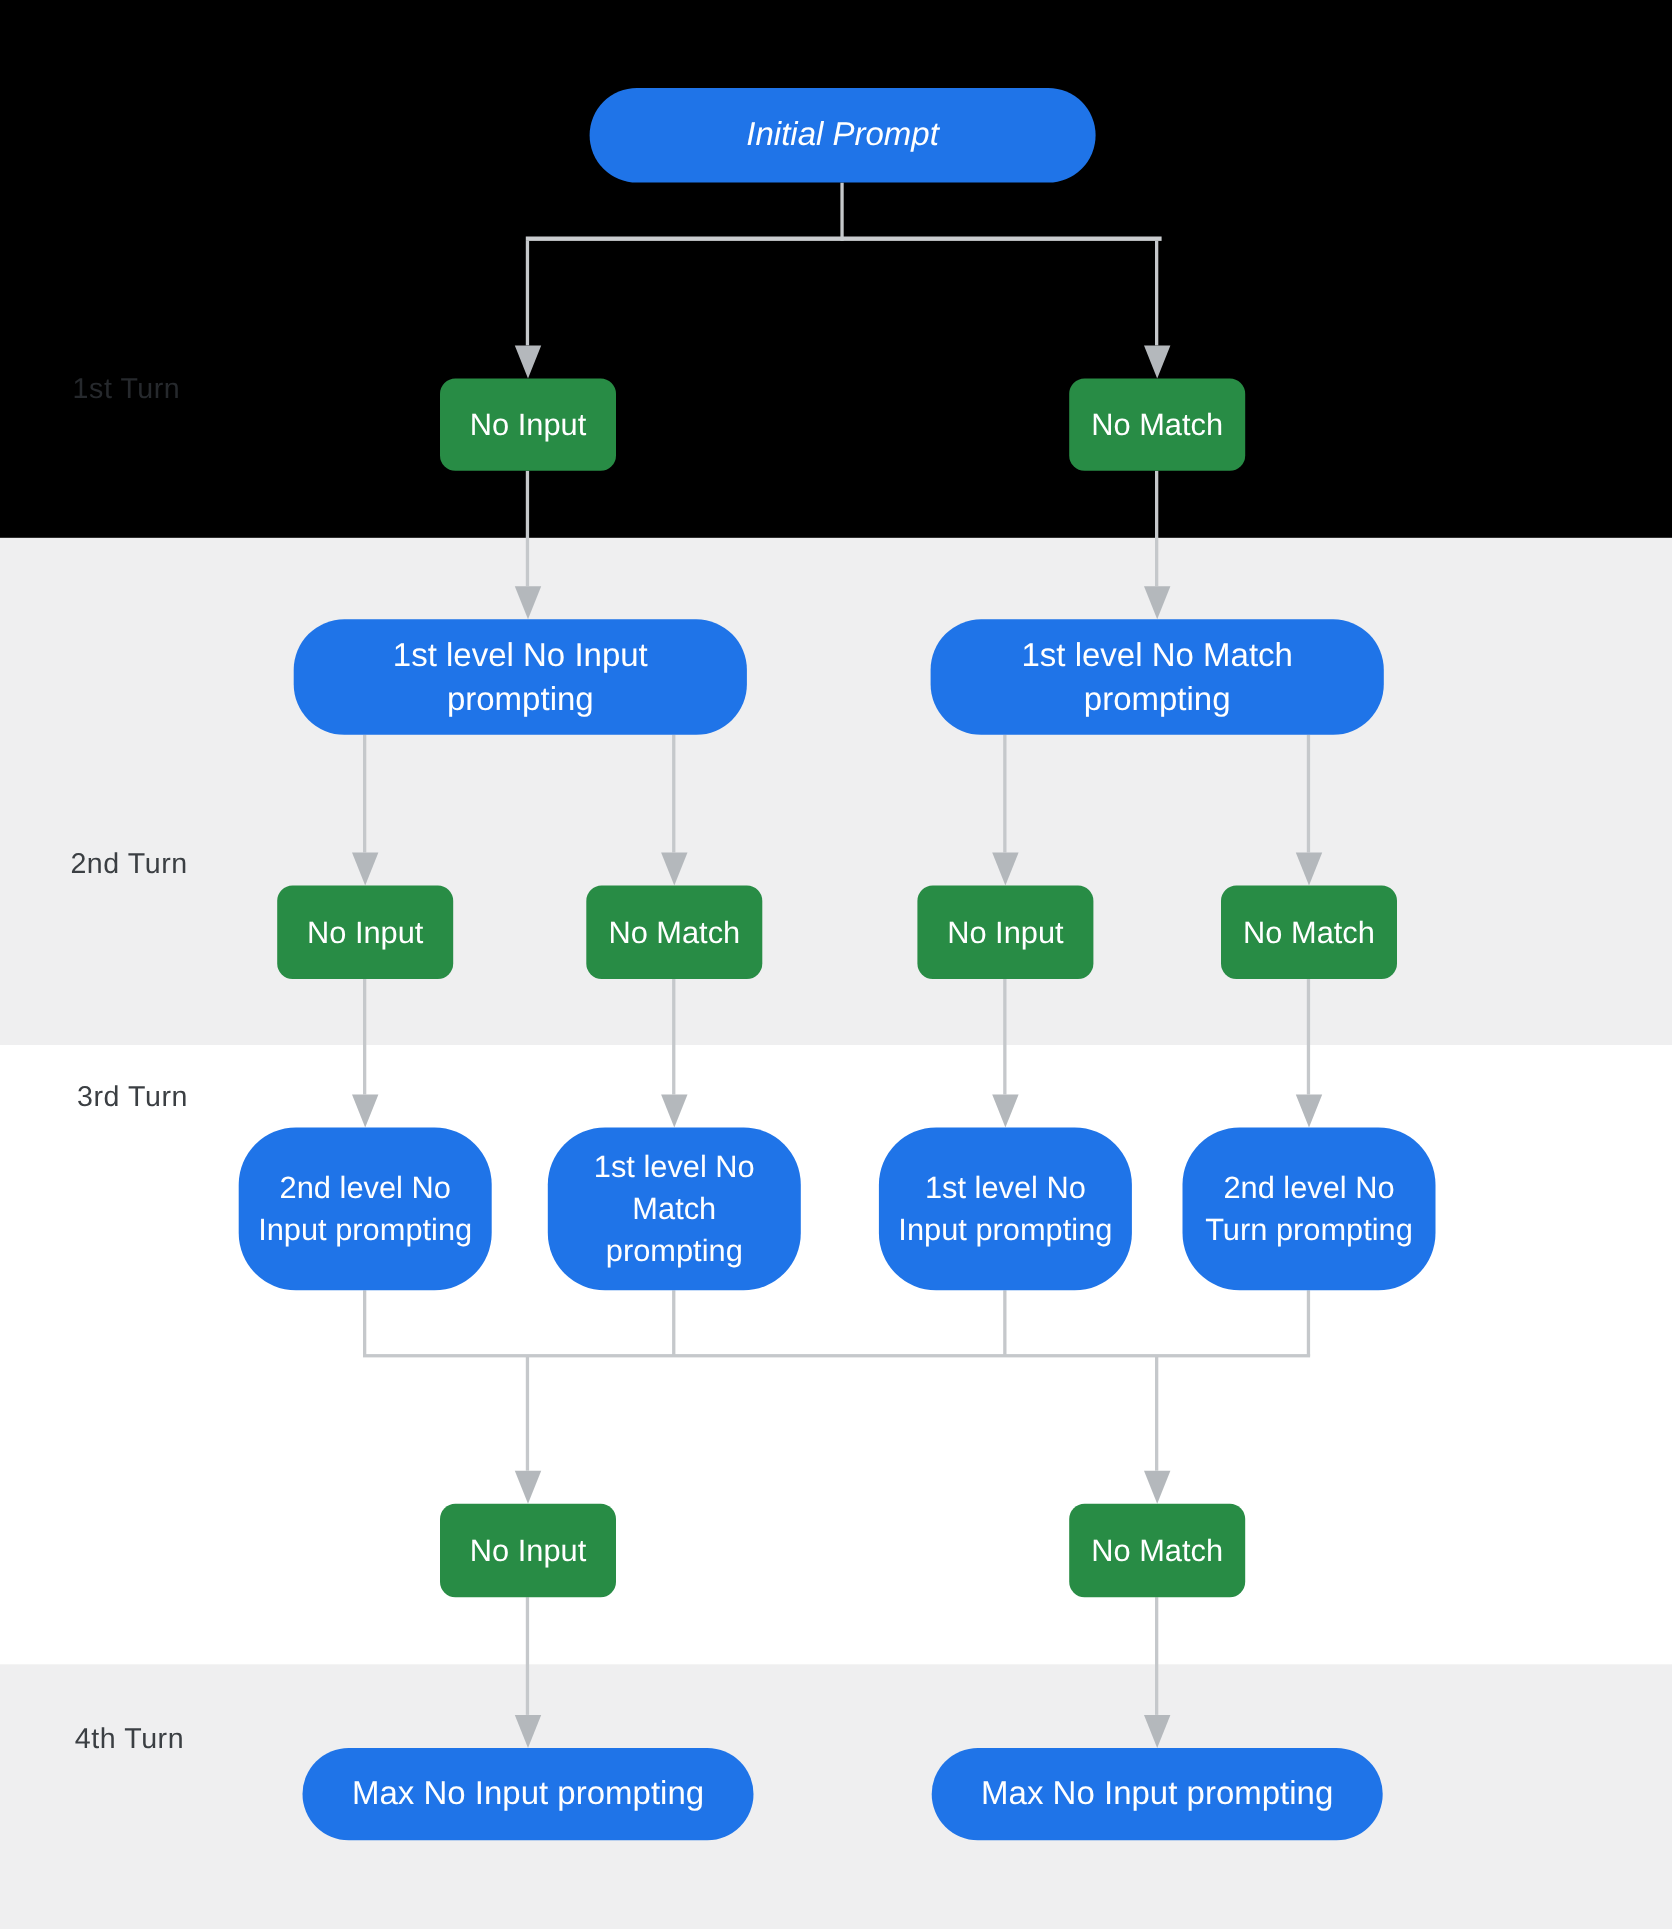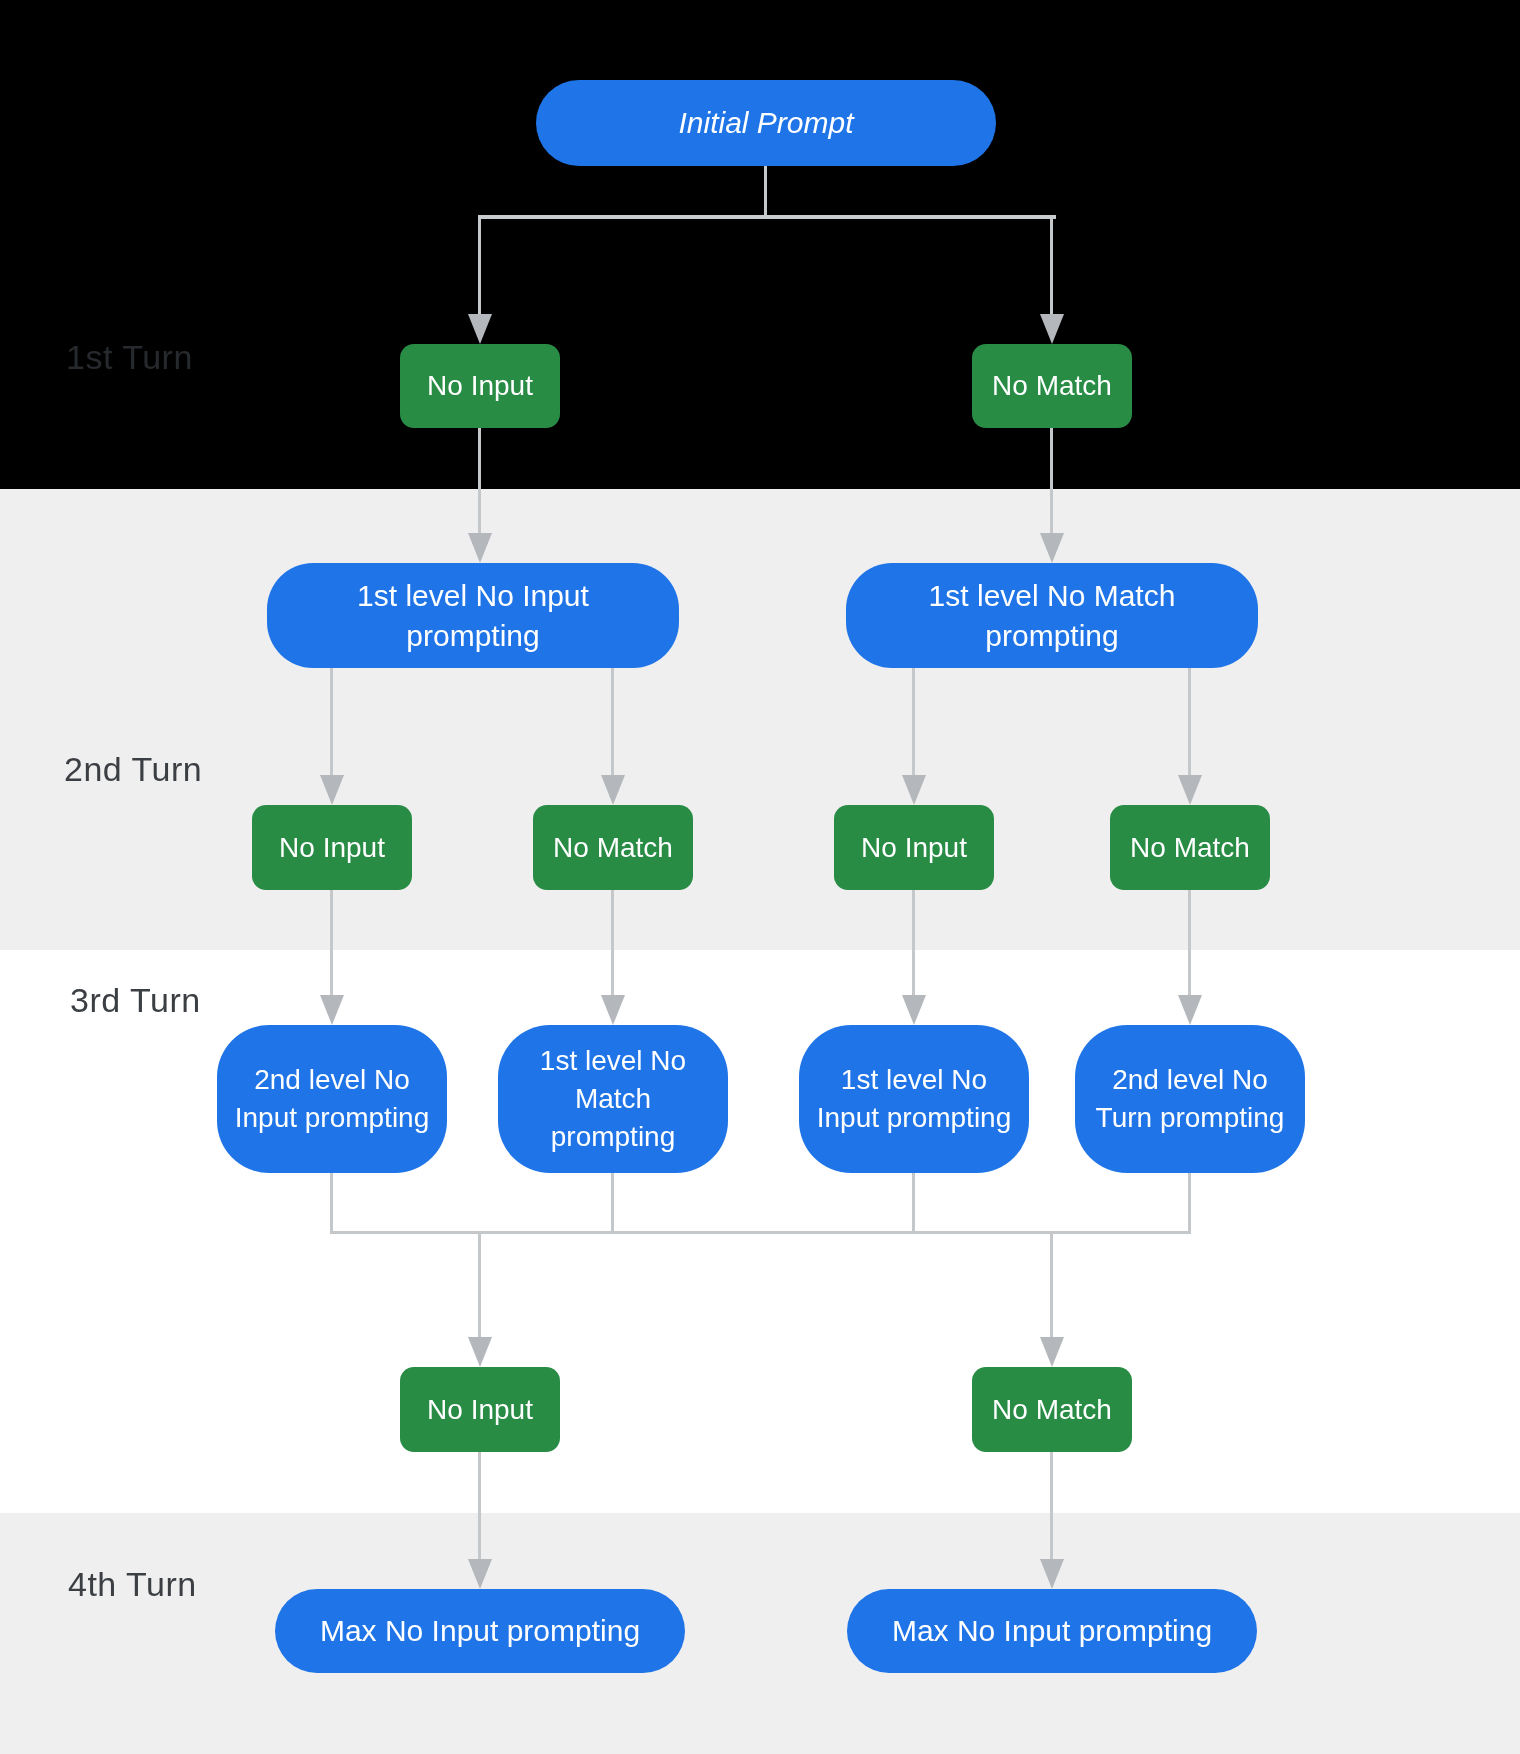--- a/index.html
+++ b/index.html
@@ -17,21 +17,21 @@
   html,body{margin:0;padding:0;background:#fff;}
   #stage{
     position:relative;width:1520px;height:1754px;overflow:hidden;
     font-family:"Liberation Sans","DejaVu Sans",sans-serif;
   }
   .band{position:absolute;left:0;width:1520px;}
   .band.dark{background:var(--band-dark);}
   .band.gray{background:var(--band-gray);}
   .band.white{background:var(--band-white);}
   .turn-label{
-    position:absolute;font-size:34px;font-weight:400;color:var(--label-text);
+    position:absolute;font-size:26px;font-weight:400;color:var(--label-text);
     letter-spacing:.5px;line-height:1.1;
   }
   .turn-label.on-dark{color:var(--label-text-dark);}
   .node{
     position:absolute;display:flex;align-items:center;justify-content:center;
     text-align:center;color:#fff;font-weight:500;box-sizing:border-box;
   }
   .node.blue{background:var(--node-blue);}
   .node.green{background:var(--node-green);border-radius:14px;font-size:28px;}
   .pill-initial{border-radius:43px;font-size:30px;font-style:italic;}
@@ -51,21 +51,21 @@
 <body>
 
 <div id="stage">
 
   <div class="band dark" style="top:0;height:489px"></div>
   <div class="band gray" style="top:489px;height:461px"></div>
   <div class="band white" style="top:950px;height:563px"></div>
   <div class="band gray" style="top:1513px;height:241px"></div>
 
   <div class="turn-label on-dark" style="left:66px;top:339px">1st Turn</div>
-  <div class="turn-label" style="left:64px;top:751px">2nd Turn</div>
+  <div class="turn-label" style="left:64px;top:771px">2nd Turn</div>
   <div class="turn-label" style="left:70px;top:982px">3rd Turn</div>
   <div class="turn-label" style="left:68px;top:1566px">4th Turn</div>
 
   <div class="vline" style="left:764px;top:166px;height:53px"></div>
   <div class="hline strong" style="left:478px;top:215px;width:578px"></div>
   <div class="vline" style="left:478px;top:219px;height:95px"></div>
   <div class="ahead" style="left:468px;top:314px"></div>
   <div class="vline" style="left:1050px;top:219px;height:95px"></div>
   <div class="ahead" style="left:1040px;top:314px"></div>
 

